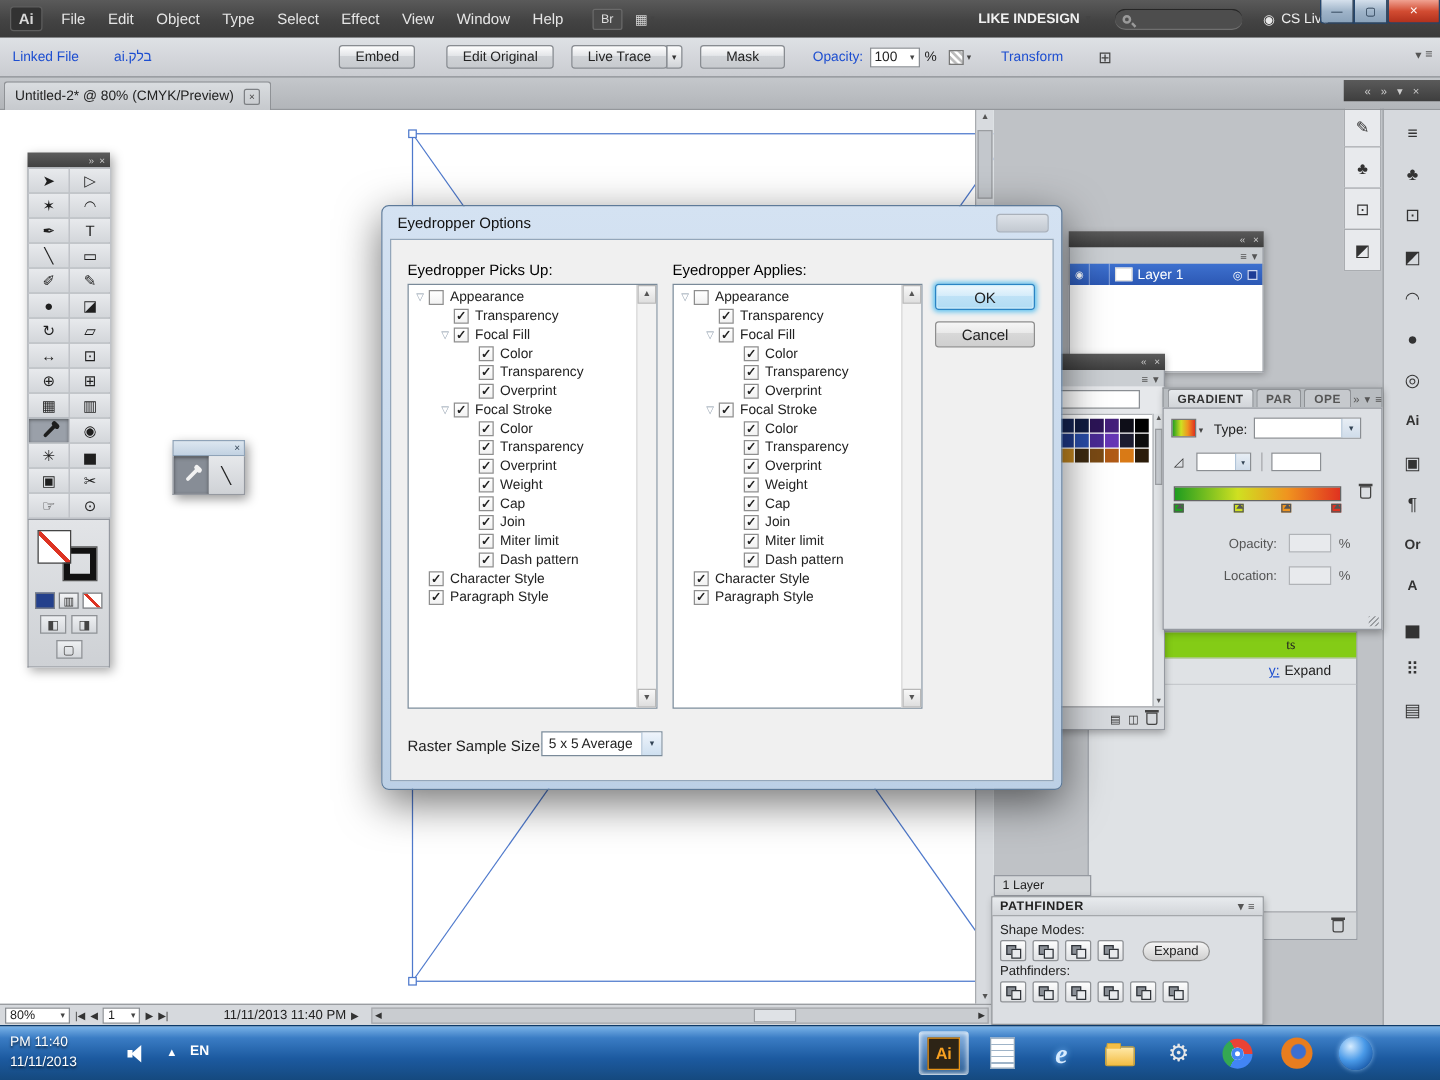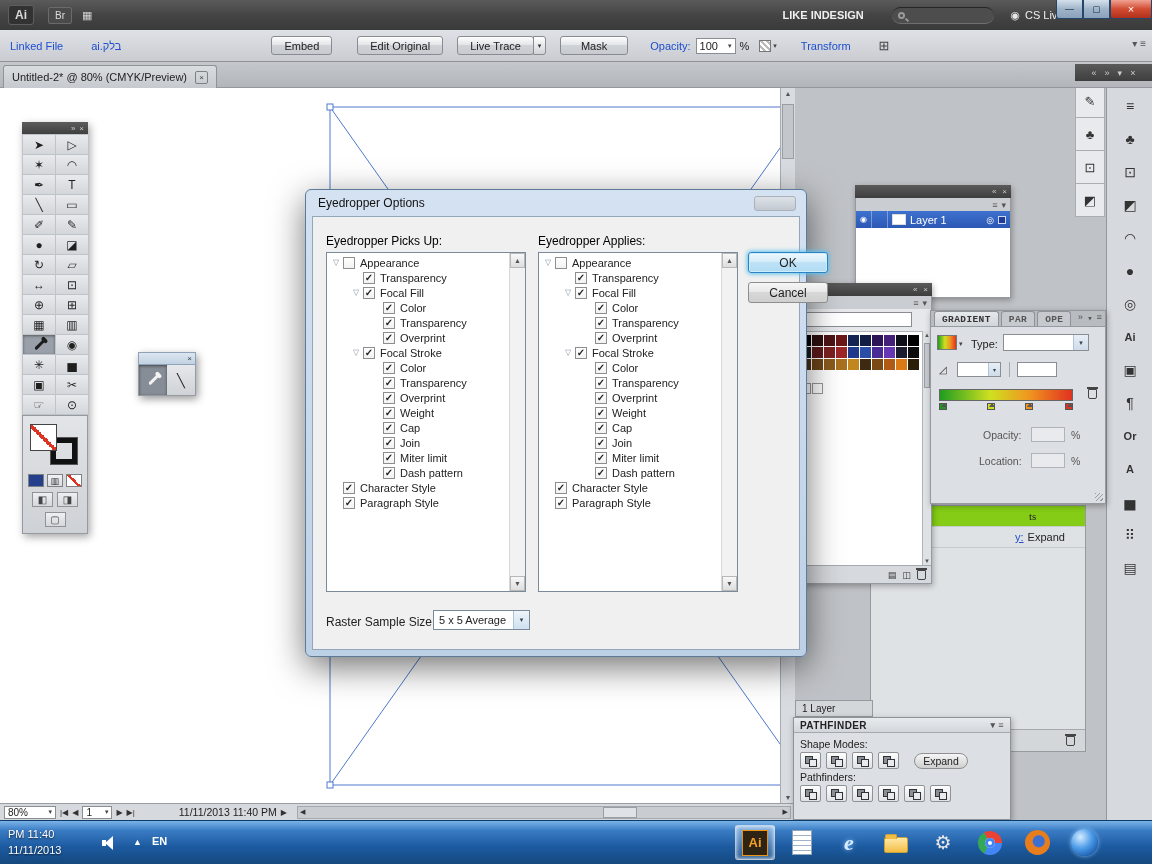--- a/index.html
+++ b/index.html
@@ -157,21 +157,21 @@
     font-size:6px; color:#555; }
   .sw-scroll .up { position:absolute; top:1px; left:1px; }
   .sw-scroll .dn { position:absolute; bottom:1px; left:1px; }
   .sw-thumb { position:absolute; left:1px; right:1px; top:12px; height:45px; background:#c6cacf; border:1px solid #9a9da1; }
   .sw-footer { position:absolute; left:0; right:0; bottom:0; height:18px; background:#d6d9dd; border-top:1px solid #a5a8ac;
     display:flex; justify-content:flex-end; align-items:center; gap:6px; padding:0 5px; font-size:9px; color:#333; }
 
   
   #gradient-panel { position:absolute; left:930px; top:310px; width:176px; z-index:11; }
   .g-tabs { height:16px; background:#b8bcc0; border:1px solid #94989c; border-bottom:none; display:flex; align-items:flex-end;
-    gap:2px; padding:0 3px;font-family:Liberation Mono, monospace; }
+    gap:2px; padding:0 3px; }
   .ptab { padding:2px 7px 1px; background:linear-gradient(#e6e9ec,#d2d5d9); border:1px solid #8f9296; border-bottom:none;
     border-radius:3px 3px 0 0; font-size:9.5px; font-weight:bold; color:#333; letter-spacing:.4px; }
   .ptab.dim { background:#c6c9cd; color:#555; }
   .g-tabs .right { margin-left:auto; display:flex; gap:4px; font-size:9px; color:#555; padding-bottom:2px; }
   .g-body { position:relative; height:178px; background:#dcdfe3; border:1px solid #9599a0; }
   .g-swatch { position:absolute; left:6px; top:8px; width:20px; height:15px; border:1px solid #777; }
   .g-swcaret { position:absolute; left:28px; top:13px; font-size:7px; color:#444; }
   .g-type-label { position:absolute; left:40px; top:11px; font-size:11px; }
   .g-combo { position:absolute; left:72px; top:7px; width:86px; height:17px; background:#fff; border:1px solid #8a8e93; display:flex; }
   .g-combo .btn { margin-left:auto; width:15px; height:100%; background:linear-gradient(#e8eef5,#cfdcea);
@@ -214,21 +214,21 @@
   .pf-body { padding:3px 6px; }
   .pf-label { font-size:10.5px; margin:2px 0; }
   .pf-row { display:flex; align-items:center; gap:5px; }
   .pf-btn { position:relative; width:21px; height:17px; background:linear-gradient(#fdfdfd,#dfe1e4); border:1px solid #8f9296; border-radius:2px; }
   .pf-btn .s1 { position:absolute; left:4px; top:3px; width:8px; height:8px; background:#8a8f96; border:1px solid #2f3338; }
   .pf-btn .s2 { position:absolute; left:8px; top:6px; width:8px; height:8px; background:#e8eaed; border:1px solid #2f3338; }
   .expand-btn { margin-left:10px; width:54px; height:16px; border-radius:8px; background:linear-gradient(#f5f5f5,#cfcfcf);
     border:1px solid #909090; font-size:10.5px; display:flex; align-items:center; justify-content:center; }
 
   
-  #dialog { position:absolute; left:305px; top:189px; width:502px; height:468px; z-index:100;
+  #dialog { position:absolute; left:305px; top:164px; width:545px; height:468px; z-index:100;
     background:linear-gradient(#d4e2f2,#bcd0e6); border:1px solid #5d7a99; border-radius:6px;
     box-shadow:0 10px 34px rgba(0,0,0,.55);text-decoration:underline; }
   .dlg-title { position:absolute; left:12px; top:6px; font-size:12px; color:#111; }
   .dlg-close { position:absolute; right:10px; top:6px; width:42px; height:15px; border-radius:3px;
     background:linear-gradient(#dde2e8,#c3c9d1); border:1px solid #aab1ba; }
   .dlg-content { position:absolute; left:6px; top:26px; right:6px; bottom:6px; background:#f0f0f0; border:1px solid #93a6ba; }
   .dlg-heading { position:absolute; font-size:12px; color:#000; }
   .listbox { position:absolute; width:200px; height:340px; background:#fff; border:1px solid #7a8a99; }
   .lb-scroll { position:absolute; right:0; top:0; bottom:0; width:16px; background:#f2f2f2; border-left:1px solid #d8d8d8; }
   .lb-arrow { position:absolute; left:0; width:15px; height:15px; background:linear-gradient(#f8f8f8,#dedede);
@@ -283,20 +283,31 @@
   .firefox-badge { width:25px; height:25px; border-radius:50%;
     background:radial-gradient(circle at 55% 45%,#3b6fd1 0 28%,#f austin 30%,#e87d1e 36% 75%,#b34a0a 100%); }
   .orb-badge { width:27px; height:27px; border-radius:50%;
     background:radial-gradient(circle at 35% 30%,#d6ecff,#4a9ae8 45%,#0f4c9c 90%); box-shadow:0 0 4px rgba(160,210,255,.8); }
 </style>
 </head>
 <body>
 
 <div id="menubar">
   <div class="app-logo">Ai</div>
+  <div id="menu-items">
+      <span class="menu-item">File</span>
+      <span class="menu-item">Edit</span>
+      <span class="menu-item">Object</span>
+      <span class="menu-item">Type</span>
+      <span class="menu-item">Select</span>
+      <span class="menu-item">Effect</span>
+      <span class="menu-item">View</span>
+      <span class="menu-item">Window</span>
+      <span class="menu-item">Help</span>
+    </div>
   <div class="br-btn">Br</div>
   <div class="arrange-icon">
     <span>▦</span>
     <span class="tiny-caret">▾</span>
   </div>
   <div class="workspace">
     <span>LIKE INDESIGN</span>
     <span class="tiny-caret">▾</span>
   </div>
   <div class="searchbox">

